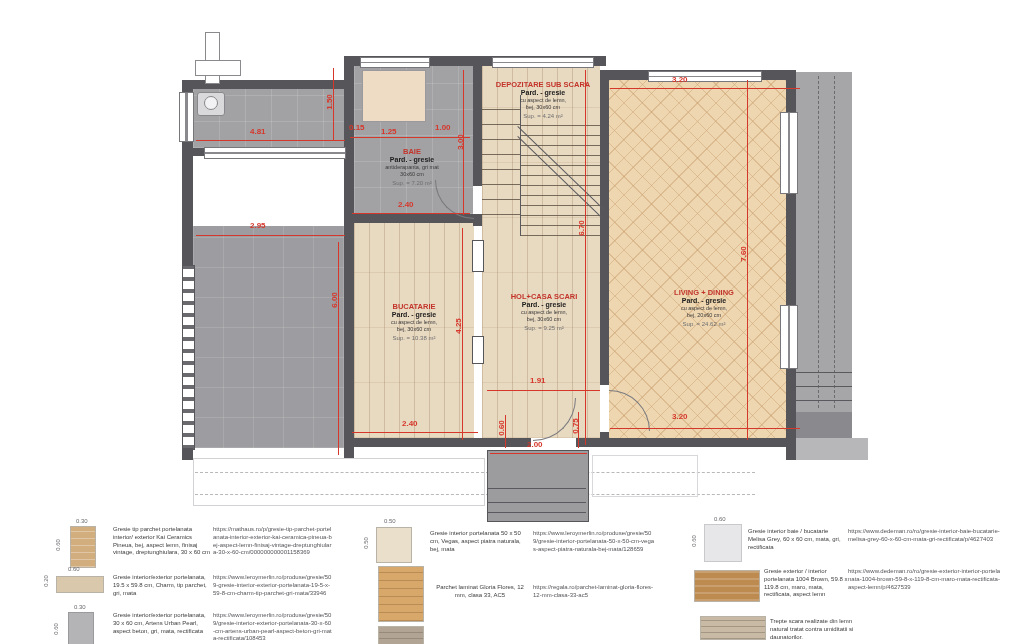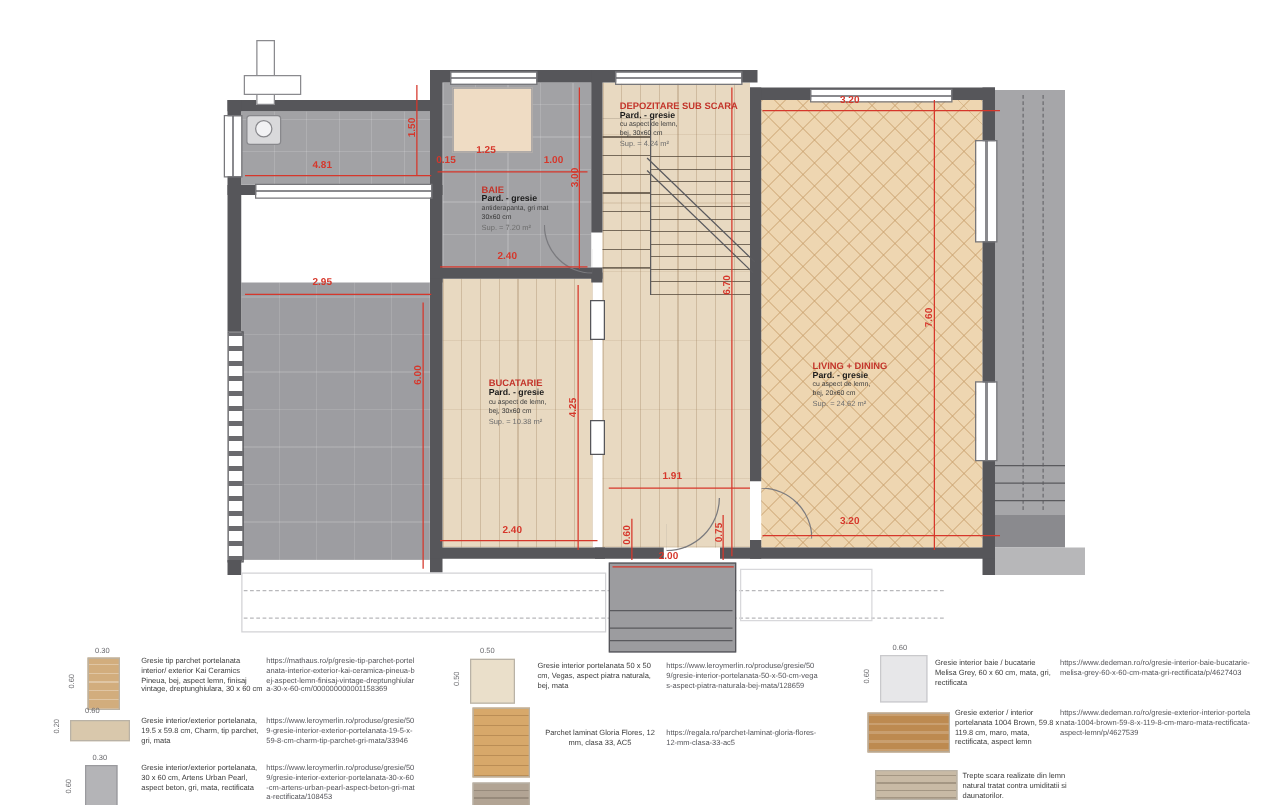--- a/index.html
+++ b/index.html
@@ -39,21 +39,21 @@
   .arc{background:transparent;}
   .arc-bl{border-bottom:1px solid #7a7a7e;border-left:1px solid #7a7a7e;border-radius:0 0 0 100%;}
   .arc-tr{border-top:1px solid #7a7a7e;border-right:1px solid #7a7a7e;border-radius:0 100% 0 0;}
   .arc-br{border-bottom:1px solid #7a7a7e;border-right:1px solid #7a7a7e;border-radius:0 0 100% 0;}
   
   .dimh{height:1px;background:#d6372b;}
   .dimv{width:1px;background:#d6372b;}
   .dlabel{color:#d6372b;font-size:8px;font-weight:bold;white-space:nowrap;line-height:1;}
   .rot{transform:rotate(-90deg);transform-origin:center;}
   
-  .room-label{transform:translateX(-50%);line-height:1.2;}
+  .room-label{text-align:center;transform:translateX(-50%);line-height:1.2;}
   .rl-title{color:#c3352b;font-size:7.5px;font-weight:bold;white-space:nowrap;}
   .rl-floor{color:#1c1c1c;font-size:7px;font-weight:bold;white-space:nowrap;}
   .rl-spec{color:#3a3a3a;font-size:5.5px;white-space:nowrap;}
   .rl-area{color:#6e6e6e;font-size:6px;margin-top:2px;white-space:nowrap;}
   
   .leg-desc{font-size:6px;color:#3c3c3c;line-height:1.3;}
   .leg-url{font-size:6px;color:#55555a;line-height:1.3;word-break:break-all;}
   .sw-dim{font-size:6px;color:#6a6a6e;white-space:nowrap;}
   .sw{border:1px solid #b9b2a6;}
   .s-kai{background:repeating-linear-gradient(0deg, rgba(255,255,255,.3) 0 1px, transparent 1px 7px),#d2ad7d;}
@@ -158,21 +158,21 @@
     <div class="abs dimh" style="left:487px;top:390px;width:113px;"></div>
     <div class="abs dimh" style="left:352px;top:432px;width:126px;"></div>
     <div class="abs dimv" style="left:505px;top:415px;height:33px;"></div>
     <div class="abs dimv" style="left:578px;top:412px;height:36px;"></div>
     <div class="abs dimh" style="left:490px;top:453px;width:97px;"></div>
     <div class="abs dimh" style="left:610px;top:428px;width:190px;"></div>
 
     <span class="abs dlabel" style="left:250px;top:128px;">4.81</span>
     <span class="abs dlabel rot" style="left:322px;top:98px;">1.50</span>
     <span class="abs dlabel" style="left:349px;top:124px;">0.15</span>
-    <span class="abs dlabel" style="left:381px;top:116px;">1.25</span>
+    <span class="abs dlabel" style="left:381px;top:128px;">1.25</span>
     <span class="abs dlabel" style="left:435px;top:124px;">1.00</span>
     <span class="abs dlabel rot" style="left:453px;top:138px;">3.00</span>
     <span class="abs dlabel" style="left:398px;top:201px;">2.40</span>
     <span class="abs dlabel" style="left:250px;top:222px;">2.95</span>
     <span class="abs dlabel rot" style="left:327px;top:296px;">6.00</span>
     <span class="abs dlabel rot" style="left:451px;top:322px;">4.25</span>
     <span class="abs dlabel rot" style="left:574px;top:224px;">6.70</span>
     <span class="abs dlabel" style="left:672px;top:76px;">3.20</span>
     <span class="abs dlabel rot" style="left:736px;top:250px;">7.60</span>
     <span class="abs dlabel" style="left:530px;top:377px;">1.91</span>
@@ -196,21 +196,28 @@
       <div class="rl-spec">bej, 30x60 cm</div>
       <div class="rl-area">Sup. = 4.24 m²</div>
     </div>
     <div class="abs room-label" style="left:414px;top:302px;">
       <div class="rl-title">BUCATARIE</div>
       <div class="rl-floor">Pard. - gresie</div>
       <div class="rl-spec">cu aspect de lemn,</div>
       <div class="rl-spec">bej, 30x60 cm</div>
       <div class="rl-area">Sup. = 10.38 m²</div>
     </div>
-    <div class="abs room-label" style="left:680px;top:288px;">
+    <div class="abs room-label" style="left:544px;top:292px;">
+      <div class="rl-title">HOL+CASA SCARI</div>
+      <div class="rl-floor">Pard. - gresie</div>
+      <div class="rl-spec">cu aspect de lemn,</div>
+      <div class="rl-spec">bej, 30x60 cm</div>
+      <div class="rl-area">Sup. = 9.25 m²</div>
+    </div>
+    <div class="abs room-label" style="left:704px;top:288px;">
       <div class="rl-title">LIVING + DINING</div>
       <div class="rl-floor">Pard. - gresie</div>
       <div class="rl-spec">cu aspect de lemn,</div>
       <div class="rl-spec">bej, 20x60 cm</div>
       <div class="rl-area">Sup. = 24.62 m²</div>
     </div>
   </div>
 
   <div class="abs" style="left:0;top:510px;width:1024px;height:134px;">
 

